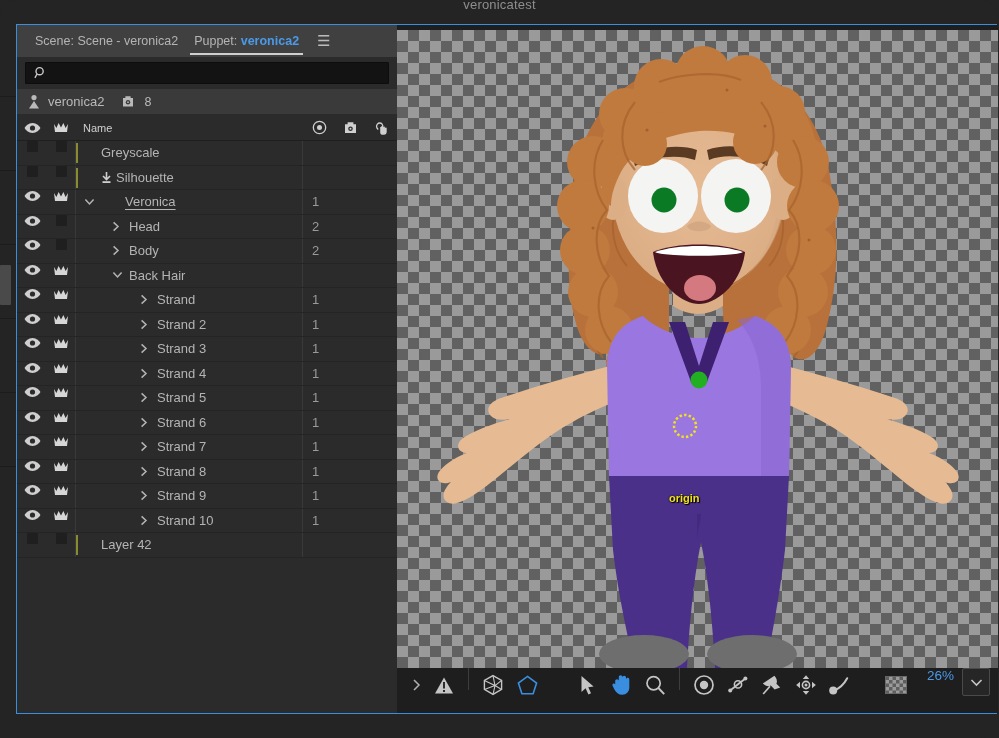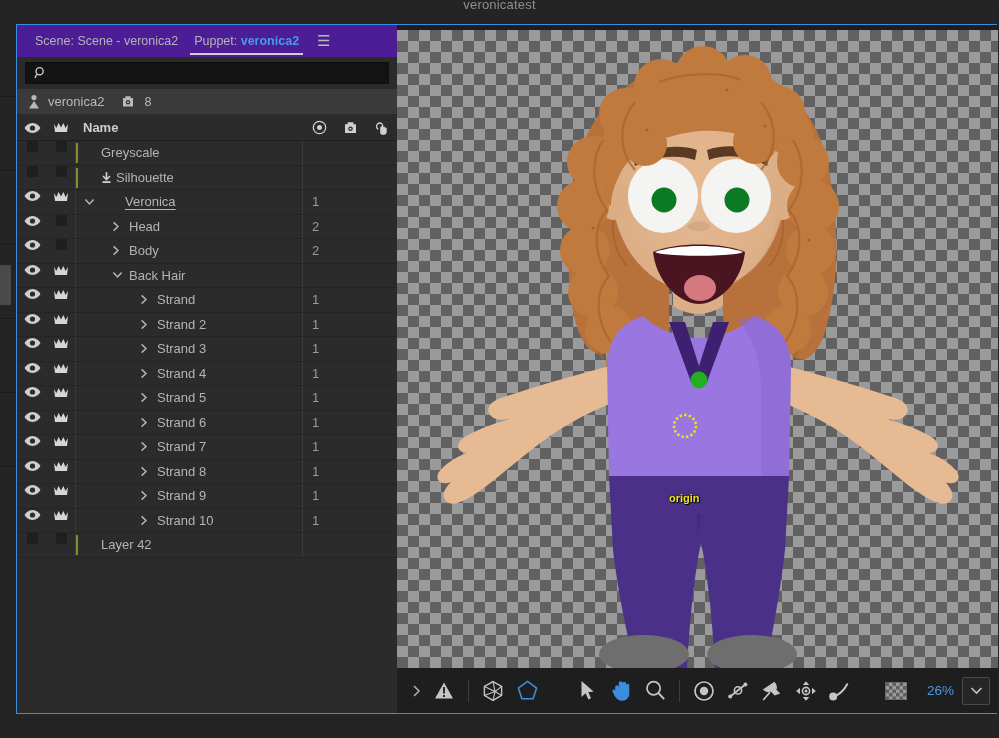--- a/index.html
+++ b/index.html
@@ -31,21 +31,21 @@
     position: absolute; left: 16px; top: 24px; width: 981px; height: 690px;
     border: 1px solid #3a8ee0; background: #2b2b2b;
   }
 
   
   .left-pane {
     position: absolute; left: 0; top: 0; width: 380px; height: 688px;
     background: #2b2b2b; display: flex; flex-direction: column;
   }
   .tabbar {
-    height: 32px; background: #4c1d95; display: flex; align-items: flex-start;
+    height: 32px; background: #404040; display: flex; align-items: flex-start;
     padding-left: 10px; flex: 0 0 32px; position: relative;
   }
   .tab {
     font-size: 12.5px; color: #b4b4b4; padding: 0 8px; height: 32px;
     line-height: 32px; white-space: nowrap; cursor: default;
   }
   .tab.active { position: relative; color: #b4b4b4; }
   .tab.active .tab-val { color: #4a9ae8; font-weight: bold; }
   .tab.active::after {
     content: ""; position: absolute; left: 4px; right: 4px; bottom: 2px;
@@ -75,21 +75,21 @@
   .puppet-row .pname { font-size: 13px; color: #b9b9b9; }
   .badge-count { font-size: 12.5px; color: #b9b9b9; margin-left: 2px; }
   .pico { width: 14px; height: 16px; display: inline-block; }
 
   .list-header {
     height: 26px; background: #2b2b2b; display: flex; align-items: center;
     border-bottom: 1px solid #1f1f1f; flex: 0 0 26px; position: relative;
   }
   .lh-eye { width: 30px; display: flex; justify-content: center; }
   .lh-crown { width: 28px; display: flex; justify-content: center; }
-  .lh-name { flex: 1; font-size: 13px; color: #cfcfcf; padding-left: 8px; font-weight: bold; }
+  .lh-name { flex: 1; font-size: 11px; color: #cfcfcf; padding-left: 8px; }
   .lh-ic { width: 31px; display: flex; justify-content: center; align-items: center; }
 
   .rows { flex: 1; overflow: hidden; background: #2b2b2b; position: relative; }
   .row {
     height: 24.5px; display: flex; align-items: flex-start; position: relative;
     border-bottom: 1px solid #242424;
   }
   .row .c-eye { width: 30px; display: flex; justify-content: center; align-items: center; }
   .row .c-crown { width: 28px; display: flex; justify-content: center; align-items: center; }
   .row .c-name {
@@ -120,21 +120,21 @@
     background-image:
       linear-gradient(45deg, #616161 25%, transparent 25%, transparent 75%, #616161 75%),
       linear-gradient(45deg, #616161 25%, transparent 25%, transparent 75%, #616161 75%);
     background-size: 22px 22px;
     background-position: 0 0, 11px 11px;
   }
   .canvas-top-strip { height: 5px; background: #1e1e1e; }
 
   
   .toolbar {
-    height: 45px; background: #1e1e1e; display: flex; align-items: center;
+    height: 45px; background: #1e1e1e; display: flex; 
     padding: 0 8px; gap: 0px; flex: 0 0 45px;
   }
   .tb { width: 34px; height: 34px; display: flex; align-items: center; justify-content: center; cursor: pointer; }
   .tb.sm { width: 22px; }
   .sep { width: 1px; height: 22px; background: #3d3d3d; margin: 0 7px; }
   .spacer { flex: 1; }
   .zoomval { color: #4a9ae8; font-size: 13.5px; margin-right: 8px; }
   .zoombtn {
     width: 28px; height: 28px; border: 1px solid #4a4a4a; border-radius: 2px;
     display: flex; align-items: center; justify-content: center; cursor: pointer;

